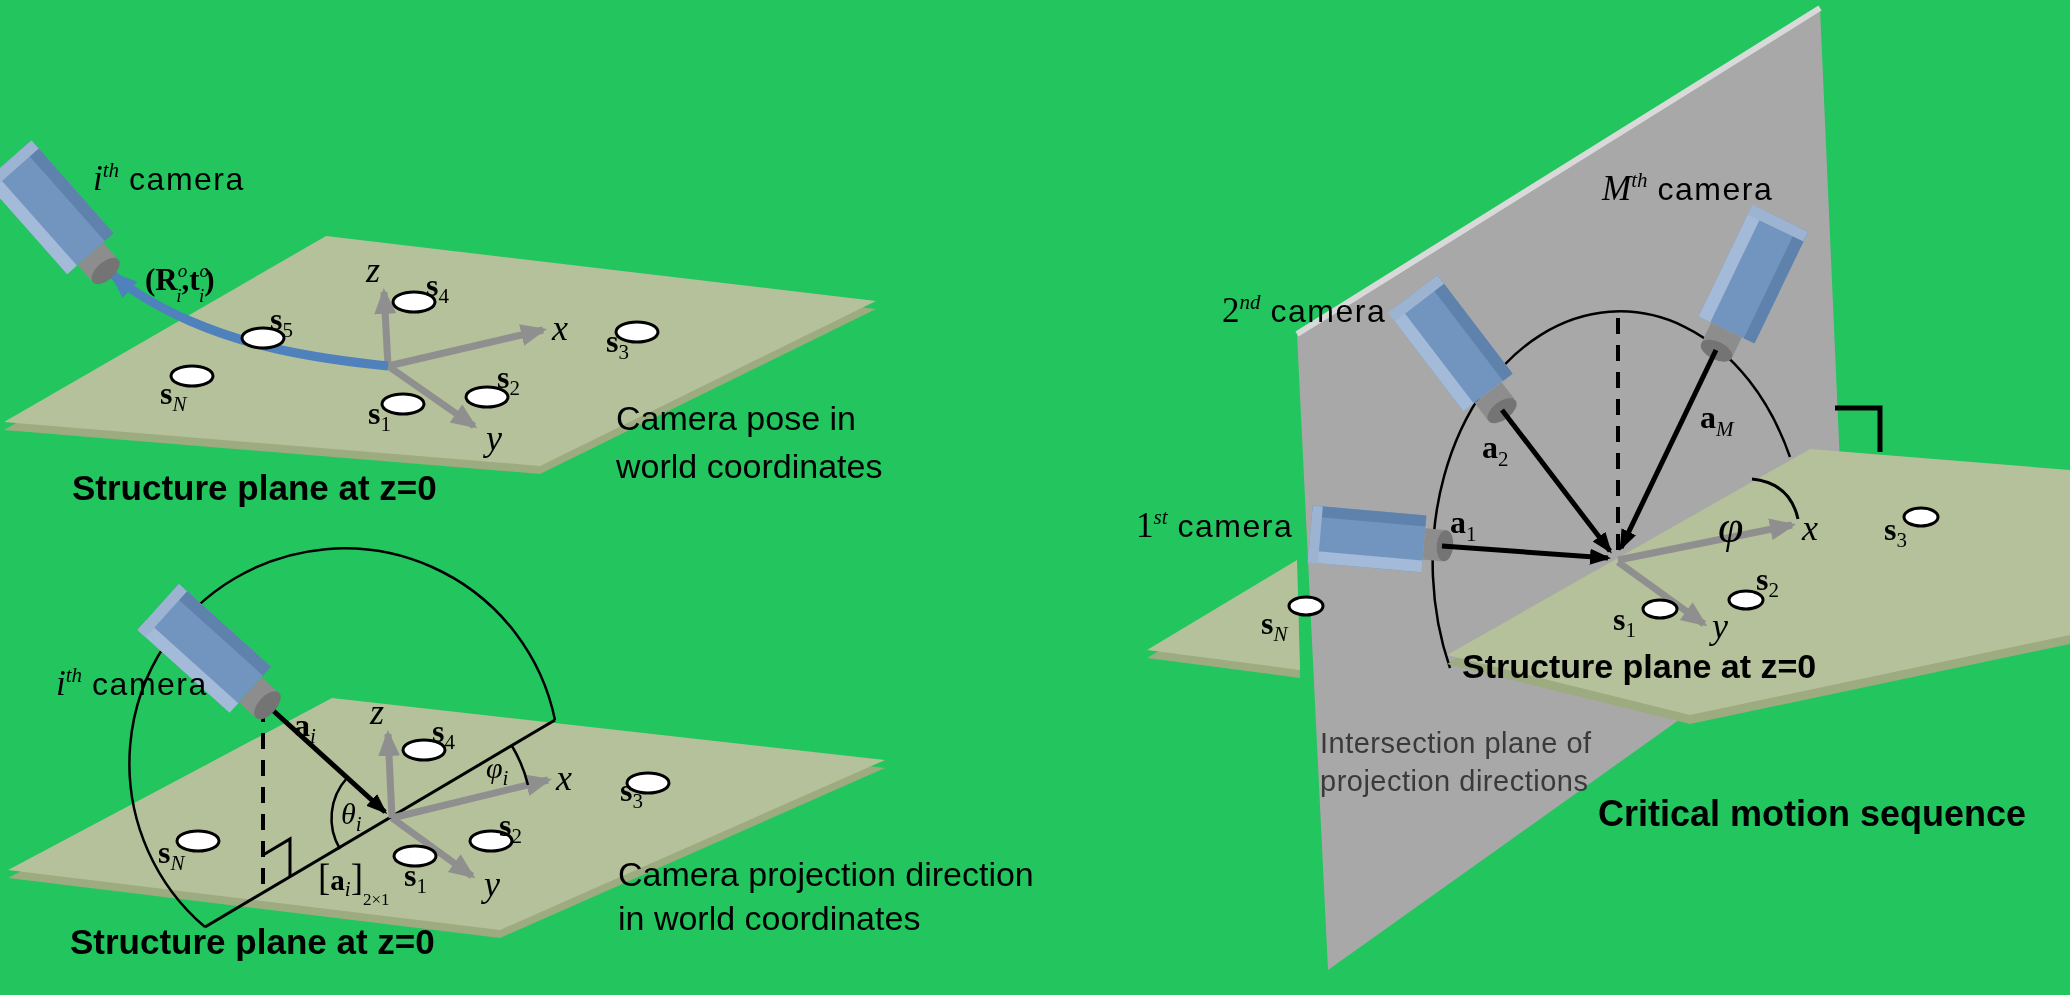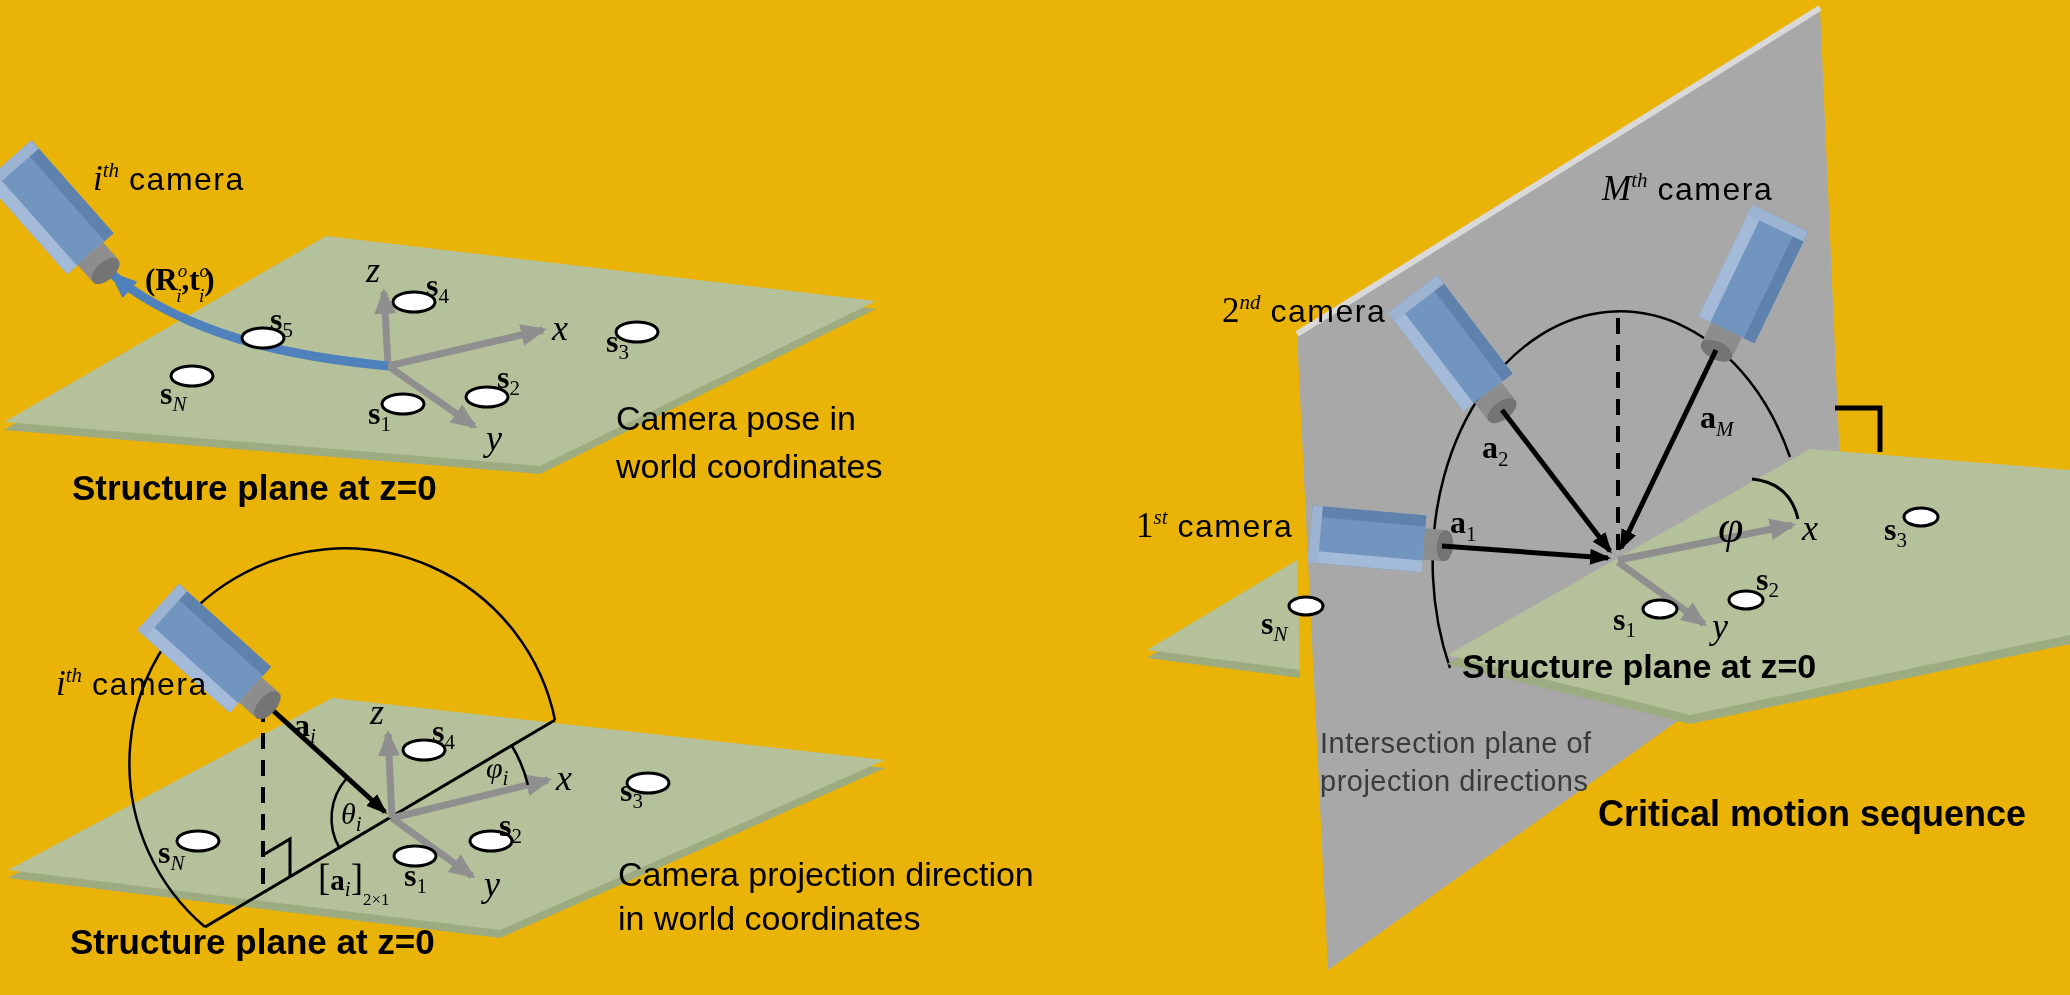--- a/index.html
+++ b/index.html
@@ -1,16 +1,16 @@
 <!DOCTYPE html>
 <html><head>
 <meta charset="utf-8">
 <style>
   html,body{margin:0;padding:0;background:#ffffff;}
-  .stage{width:2070px;height:995px;position:relative;background:#eab308;overflow:hidden;}
+  .stage{width:2070px;height:995px;position:relative;background:#22c55e;overflow:hidden;}
   svg{display:block;}
   text{fill:#000;}
   .caption{font:700 35px "Liberation Sans",sans-serif;}
   .desc{font:400 34px "Liberation Sans",sans-serif;}
   .title3{font:700 36px "Liberation Sans",sans-serif;}
   .iplabel{font:400 29px "Liberation Sans",sans-serif;fill:#3a3a3a;letter-spacing:.5px;}
   .camword{font:400 32px "Liberation Sans",sans-serif;letter-spacing:1.5px;}
   .ord{font:400 35px "Liberation Serif",serif;}
   .ordi{font-style:italic;}
   .osup{font:italic 400 21px "Liberation Serif",serif;}

